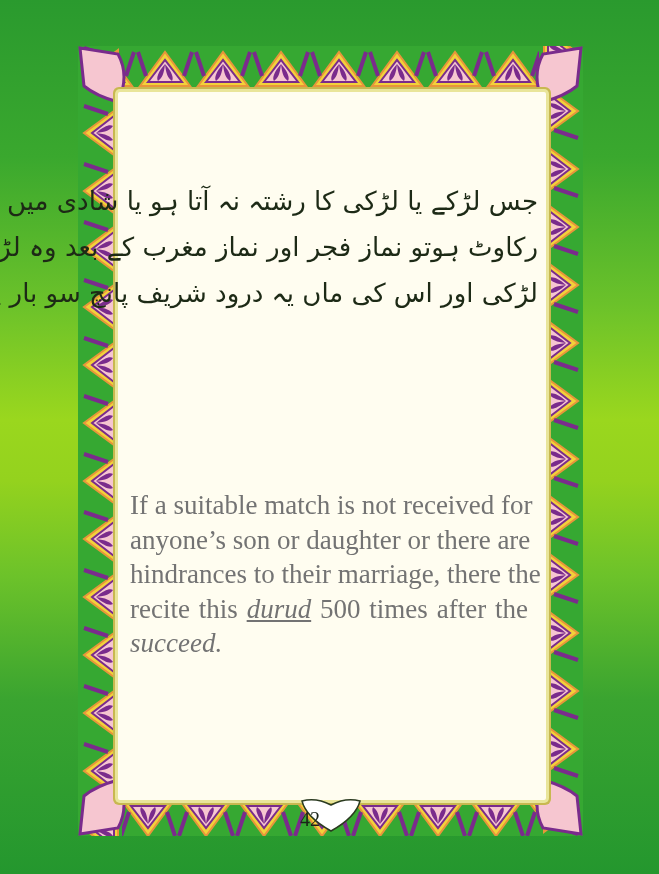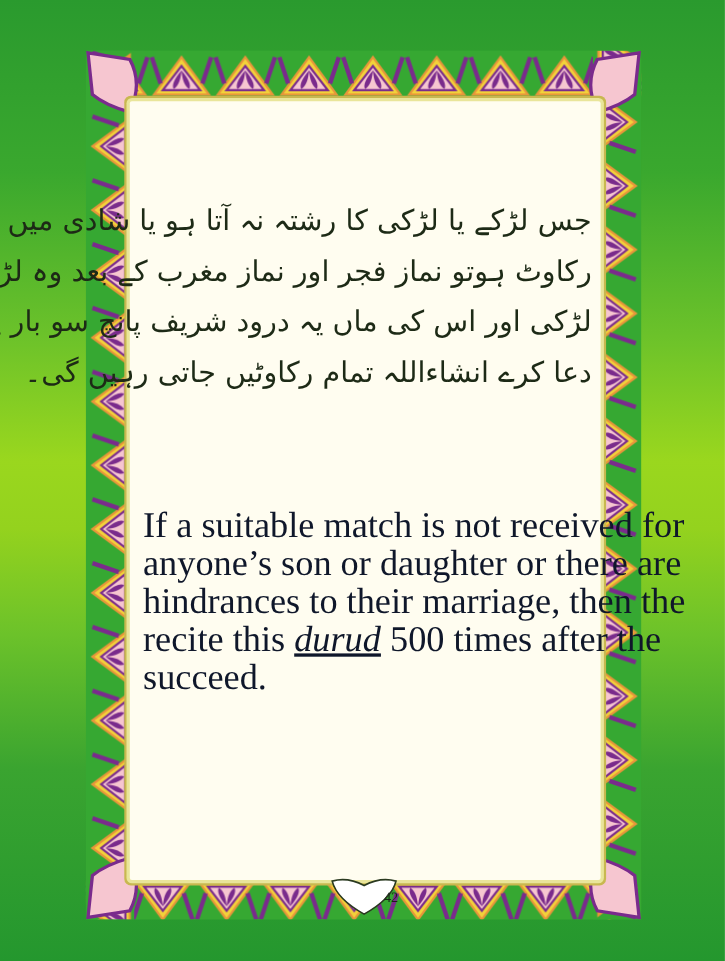--- a/index.html
+++ b/index.html
@@ -23,34 +23,34 @@
       box-shadow: 0 0 0 3px #e9e59a, 0 0 0 5px #c8b850;
     }
     .urdu {
       position: absolute; left: 128px; top: 178px; width: 410px;
       direction: rtl; text-align: justify; text-align-last: right;
       font-family: "DejaVu Sans", sans-serif;
       font-size: 26px; line-height: 46px; color: #1d2a16;
     }
     .urdu div { white-space: nowrap; }
     .english {
-      position: absolute; left: 130px; top: 461px; width: 398px;
+      position: absolute; left: 130px; top: 488px; width: 398px;
       font-family: "Liberation Serif", serif;
-      font-size: 33px; line-height: 34.5px; color: #0f172a;
+      font-size: 27px; line-height: 34.5px; color: #737373;
       text-align: justify;
     }
     .english .ln { display: block; text-align: justify; text-align-last: justify; white-space: nowrap; }
-    .english .ln.last { text-align-last: left; }
+    .english .ln.last { text-align-last: left; font-style: italic; }
     .english em { font-style: italic; text-decoration: underline; }
     .page-num-badge {
       position: absolute; left: 300px; top: 797px; width: 62px; height: 36px;
     }
     .page-num {
-      position: absolute; left: 300px; top: 808px; width: 62px; text-align: right;
-      font-family: "Liberation Serif", serif; font-size: 13px; color: #1b2418;
+      position: absolute; left: 300px; top: 808px; width: 62px; text-align: left;
+      font-family: "Liberation Serif", serif; font-size: 20px; color: #1b2418;
     }
   </style>
 </head>
 <body>
 
 <div class="frame">
   <svg class="border-svg" viewBox="0 0 505 790" preserveAspectRatio="none">
     <defs>
       <pattern id="motifH" x="0" y="0" width="58" height="46" patternUnits="userSpaceOnUse">
         <rect width="58" height="46" fill="#36a832"></rect>
@@ -82,27 +82,26 @@
     </g>
   </svg>
 </div>
 
 <div class="page"></div>
 
 <div class="urdu">
   <div>جس لڑکے یا لڑکی کا رشتہ نہ آتا ہو یا شادی میں</div>
   <div>رکاوٹ ہوتو نماز فجر اور نماز مغرب کے بعد وہ لڑکا یا</div>
   <div>لڑکی اور اس کی ماں یہ درود شریف پانچ سو بار پڑھ کر</div>
-  <div>دعا کرے انشاءاللہ تمام رکاوٹیں جاتی رہیں گی۔</div>
 </div>
 
 <div class="english" id="english">
     <span class="ln"><span>If a suitable match is not received for</span></span>
     <span class="ln"><span>anyone’s son or daughter or there are</span></span>
-    <span class="ln"><span>hindrances to their marriage, then the</span></span>
+    <span class="ln"><span>hindrances to their marriage, there the</span></span>
     <span class="ln"><span>recite this </span><em>durud</em><span> 500 times after the</span></span>
     <span class="ln last"><span>succeed.</span></span>
   </div>
 
 <svg class="page-num-badge" viewBox="0 0 62 36">
   <path d="M2 4 Q16 0 31 8 Q46 0 60 4 Q56 20 31 34 Q6 20 2 4 Z" fill="#ffffff" stroke="#2a3a20" stroke-width="1.5"></path>
 </svg>
 <div class="page-num">42</div>
 
 </body></html>

